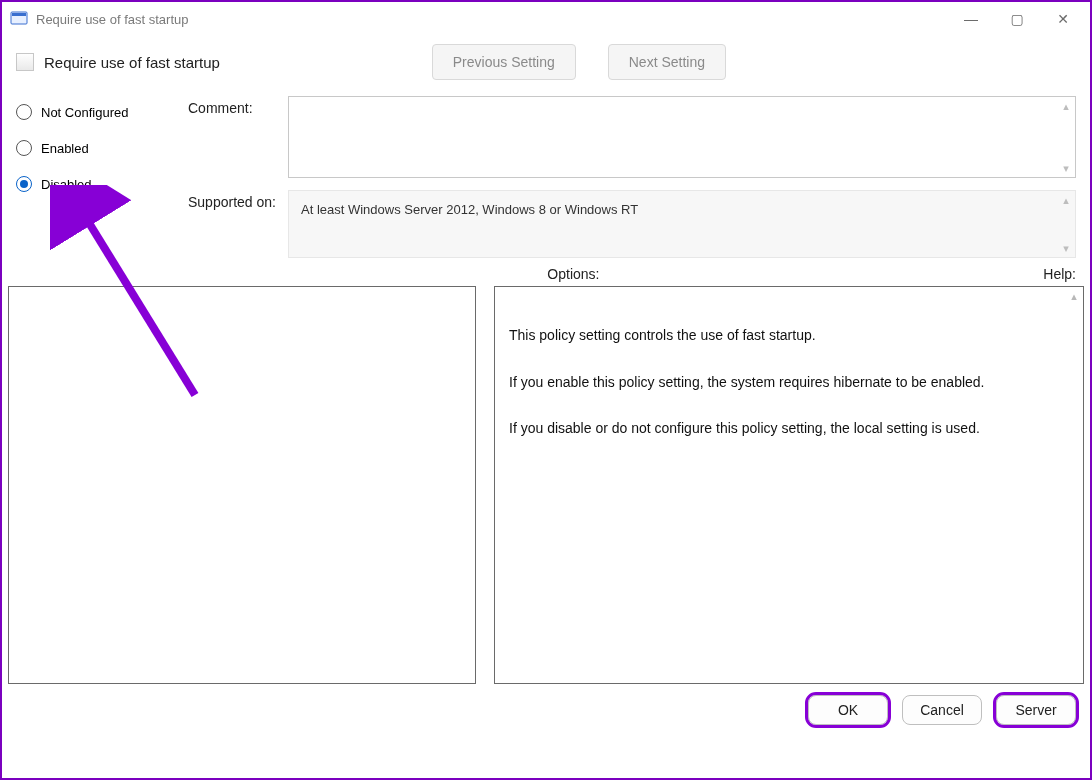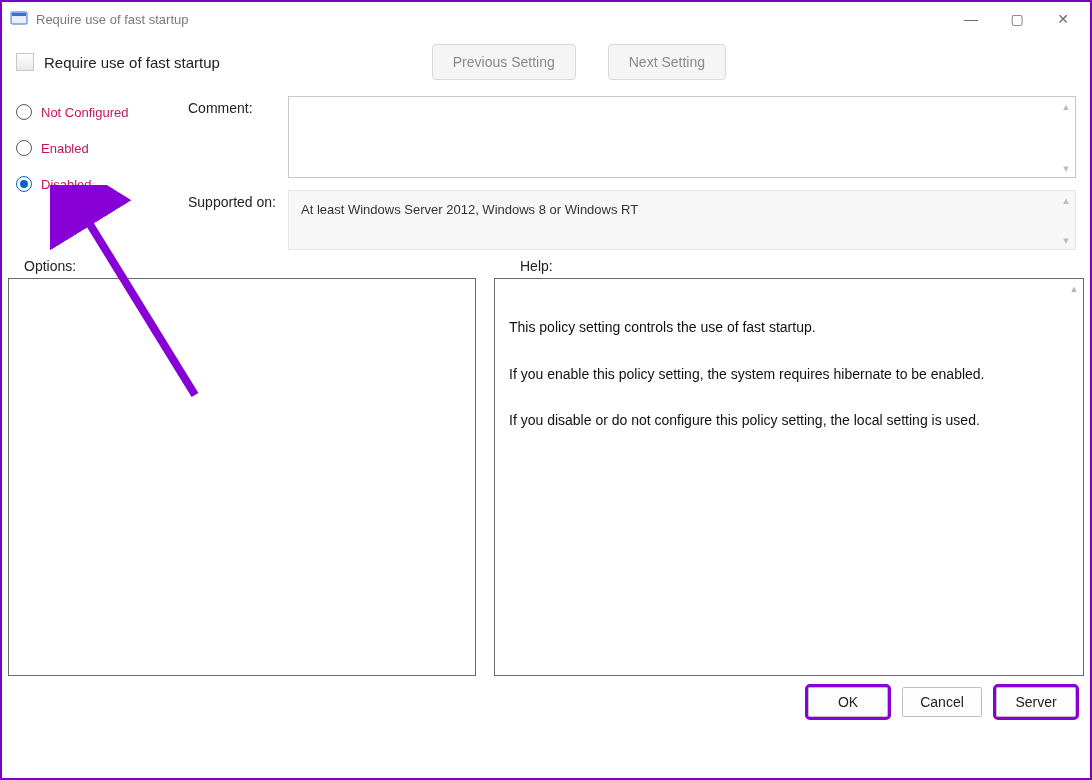--- a/index.html
+++ b/index.html
@@ -19,48 +19,48 @@
 .subheader { display: flex; align-items: center; gap: 10px; padding: 8px 14px; }
 .sh-icon { width: 18px; height: 18px; display: inline-flex; border: 1px solid #c7c7c7; background: linear-gradient(#fefefe,#e9e9e9); }
 .sh-title { font-size: 15px; color: #222; }
 .sh-spacer { flex: 1; }
 .nav-btn { border: 1px solid #d9d9d9; background: #f5f5f5; color: #8a8a8a; padding: 9px 20px; font-size: 14px; border-radius: 4px; }
 .nav-btn + .nav-btn { margin-left: 22px; }
 
 
 .upper { display: flex; gap: 12px; padding: 8px 14px 2px 14px; }
 .radio-col { width: 160px; }
-.radio-row { display: flex; align-items: center; gap: 9px; margin: 8px 0 20px 0; color: #be185d; font-size: 14px; }
+.radio-row { display: flex; align-items: center; gap: 9px; margin: 8px 0 20px 0; color: #000000; font-size: 14px; }
 .radio { width: 16px; height: 16px; border-radius: 50%; border: 1.5px solid #555; display: inline-flex; align-items: center; justify-content: center; background: #fff; }
 .radio.selected { border-color: #0a63c9; }
 .radio.selected::after { content: ""; width: 8px; height: 8px; border-radius: 50%; background: #0a63c9; }
 .fields-col { flex: 1; display: grid; grid-template-columns: 100px 1fr; row-gap: 12px; align-items: start; }
 .flabel { color: #222; font-size: 14px; padding-top: 4px; }
 .textarea-box { position: relative; border: 1px solid #c8c8c8; background: #fff; height: 82px; }
 .scroll-arrow { position: absolute; right: 2px; width: 14px; height: 14px; color: #bdbdbd; font-size: 11px; display: flex; align-items: center; justify-content: center; }
 .sa-up { top: 2px; } .sa-down { bottom: 2px; }
-.supported-box { position: relative; border: 1px solid #e7e7e7; background: #f7f7f7; height: 60px; padding: 10px 24px 10px 12px; color: #333; font-size: 14px; }
+.supported-box { position: relative; border: 1px solid #e7e7e7; background: #f7f7f7; height: 68px; padding: 10px 24px 10px 12px; color: #333; font-size: 14px; }
 
 
-.labels-row { display: flex; padding: 6px 14px 4px 22px; }
+.labels-row { display: flex; padding: 6px 14px 4px 22px; justify-content: flex-end; }
 .labels-row .lab { font-size: 14px; color: #222; }
 .labels-row .lab-options { width: 474px; padding-left: 0; }
 .labels-row .lab-help { padding-left: 22px; }
 
 
 .panes { display: flex; gap: 18px; padding: 0 6px; }
 .pane { border: 1px solid #6a6a6a; background: #fff; height: 398px; }
 .pane-options { width: 468px; }
 .pane-help { flex: 1; position: relative; padding: 12px 18px 12px 14px; }
 .pane-help p { font-size: 14px; color: #111; margin-bottom: 18px; line-height: 1.4; margin-top: 27px; }
 .pane-help .scroll-arrow { color: #b8b8b8; }
 
 
 .bottom-bar { height: 52px; display: flex; align-items: center; justify-content: flex-end; gap: 14px; padding: 0 14px; }
-.btn { min-width: 80px; height: 30px; border: 1px solid #bfbfbf; background: #fdfdfd; color: #222; font-size: 14px; display: inline-flex; align-items: center; justify-content: center; border-radius: 2px; padding: 0 16px; }
+.btn { min-width: 80px; height: 30px; border: 1px solid #bfbfbf; background: #fdfdfd; color: #222; font-size: 14px; display: inline-flex; align-items: center; justify-content: center; border-radius: 8px; padding: 0 16px; }
 .hl { outline: 3px solid #8700d6; outline-offset: 0; }
 
 
 .arrow-wrap { position: absolute; left: 50px; top: 185px; pointer-events: none; }
 </style>
 </head>
 <body>
 
 <div class="window">
 

